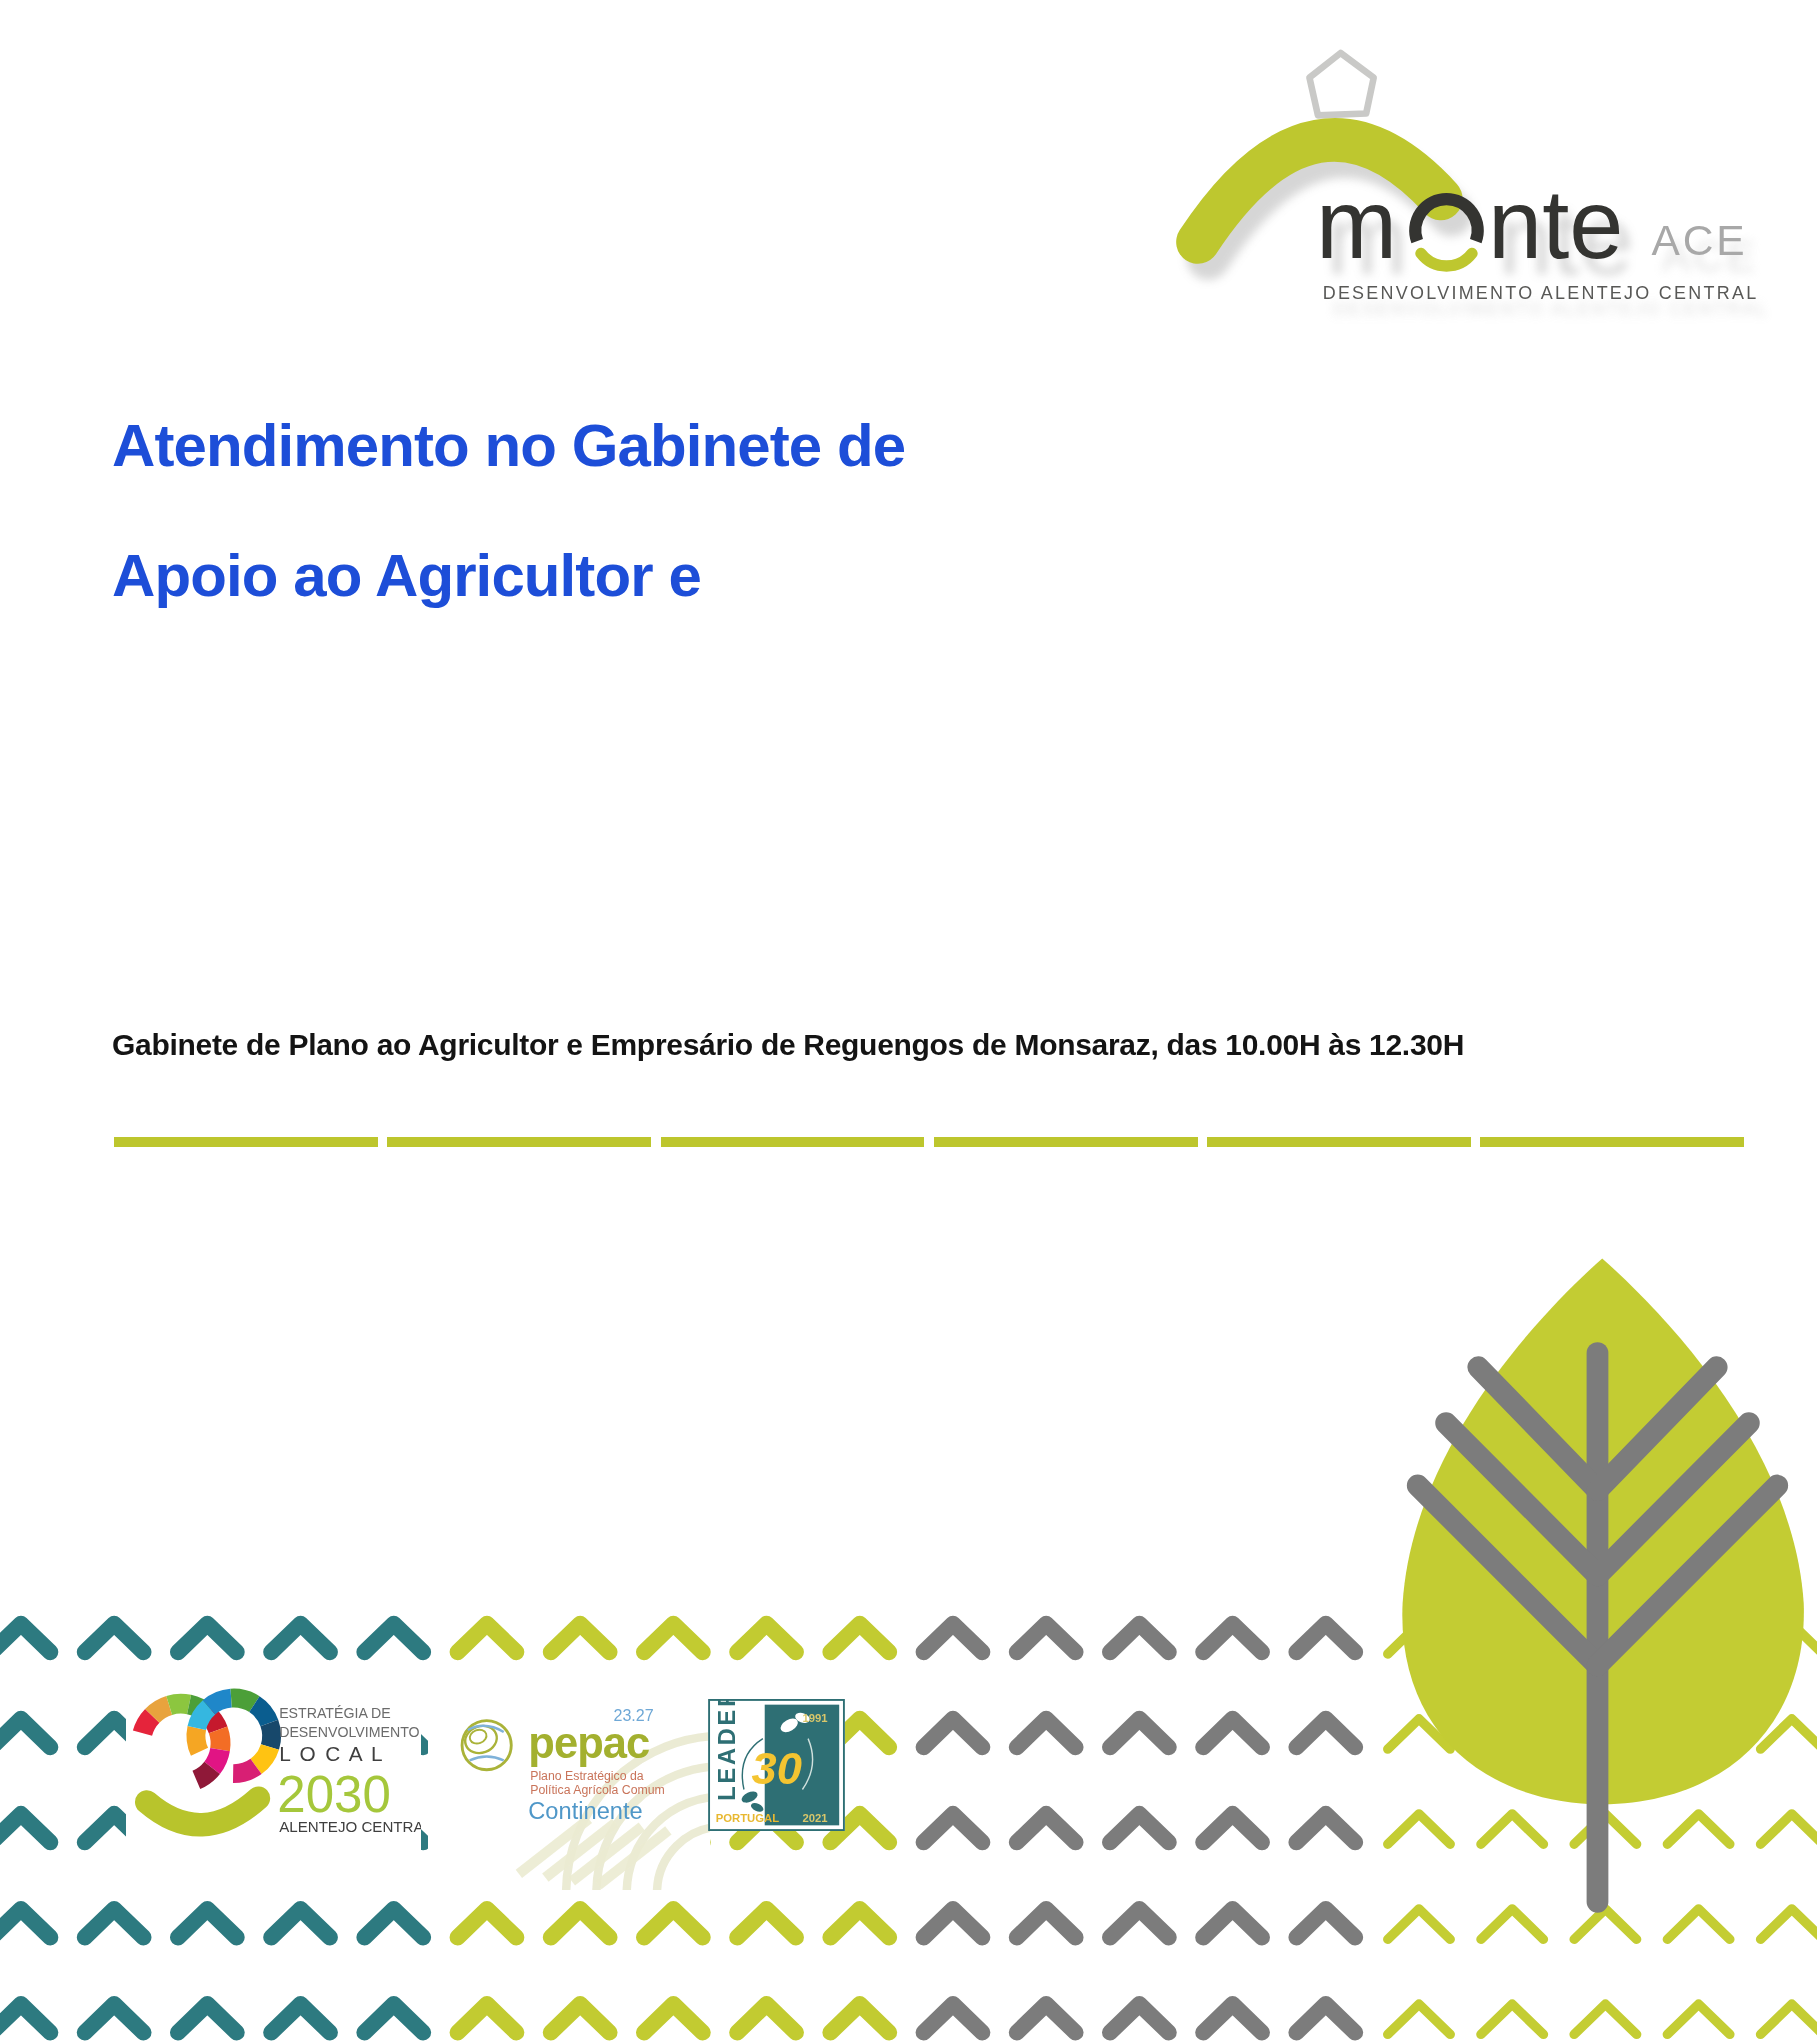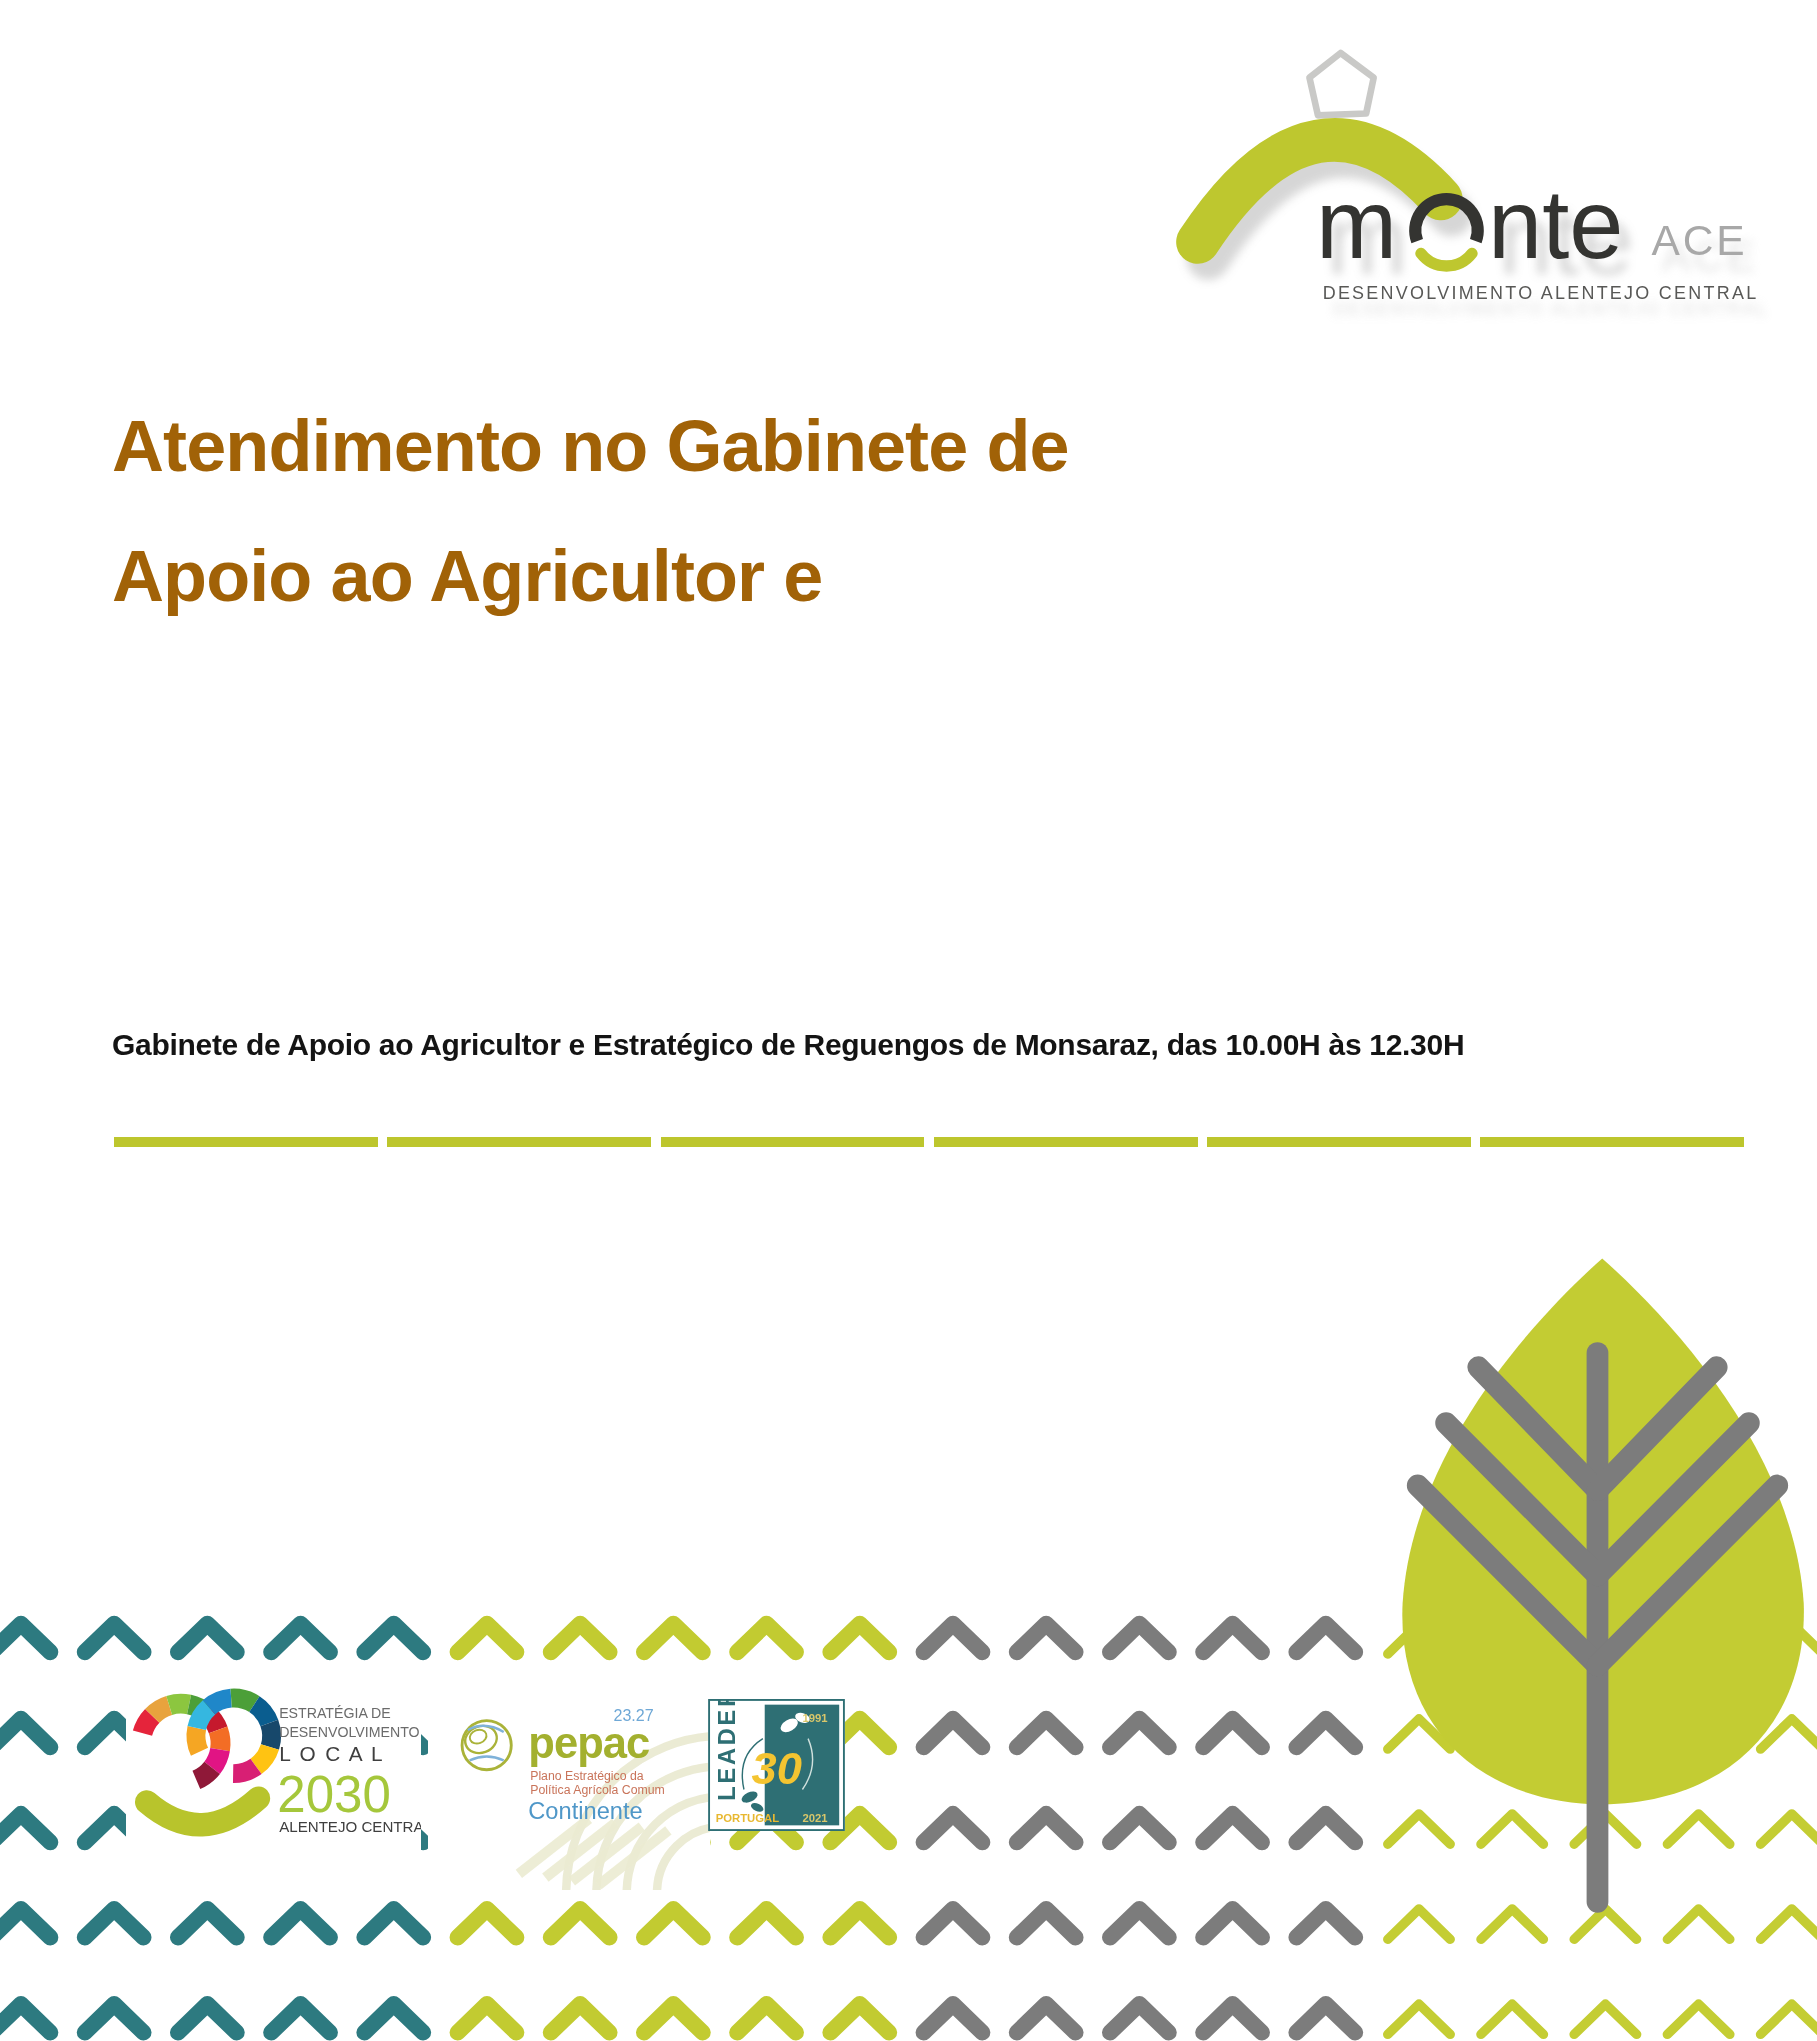--- a/index.html
+++ b/index.html
@@ -6,22 +6,22 @@
   body{
     width:1817px;height:2041px;position:relative;overflow:hidden;background:#ffffff;
     font-family:"Liberation Sans","DejaVu Sans",sans-serif;
   }
   .abs{position:absolute;}
   
   #monte-logo{left:1169px;top:36px;width:606px;height:293px;}
   
   #title{
     left:112px;top:381px;width:1609px;
-    font-size:72px;line-height:130px;font-weight:700;
-    color:#a16207;letter-spacing:-0.9px;
+    font-size:60px;line-height:130px;font-weight:700;
+    color:#1d4ed8;letter-spacing:-0.9px;
   }
   
   #schedule{
     left:112px;top:1014px;width:1628px;
     font-size:30px;line-height:61px;font-weight:700;color:#141414;
     letter-spacing:-0.3px;
   }
   
   #divider{left:114px;top:1137px;width:1630px;height:10.4px;display:flex;gap:9.5px;}
   #divider .seg{flex:1;background:#bdc62d;}
@@ -177,21 +177,21 @@
     <text x="162" y="278" font-size="19" letter-spacing="2.4" fill="#585856">DESENVOLVIMENTO ALENTEJO CENTRAL</text>
   </svg>
 </div>
 
 <div class="abs" id="title">
   <div>Atendimento no Gabinete de</div>
   <div>Apoio ao Agricultor e</div>
 </div>
 
 <div class="abs" id="schedule">
-  <div>Gabinete de Apoio ao Agricultor e Estratégico de Reguengos de Monsaraz, das 10.00H às 12.30H</div>
+  <div>Gabinete de Plano ao Agricultor e Empresário de Reguengos de Monsaraz, das 10.00H às 12.30H</div>
 </div>
 
 <div class="abs" id="divider">
   <div class="seg"></div>
   <div class="seg"></div>
   <div class="seg"></div>
   <div class="seg"></div>
   <div class="seg"></div>
   <div class="seg"></div>
 </div>

